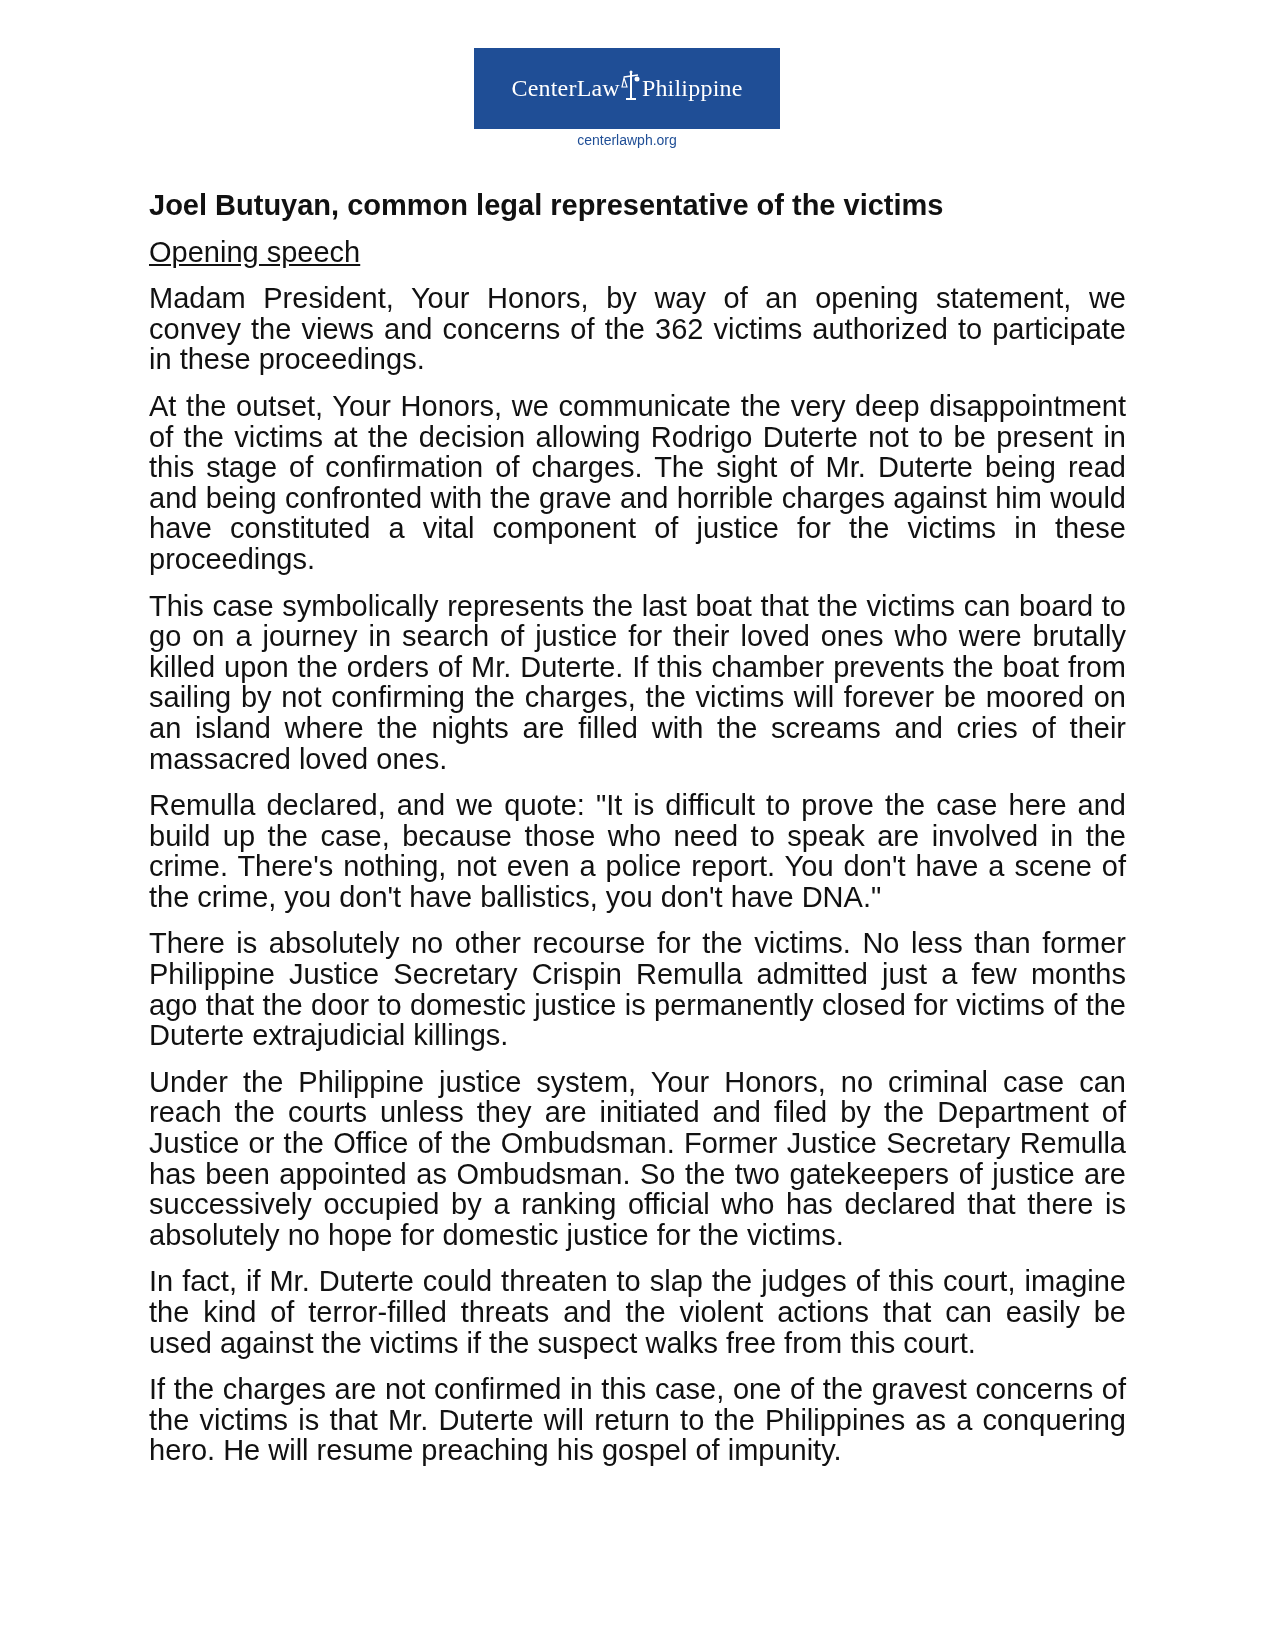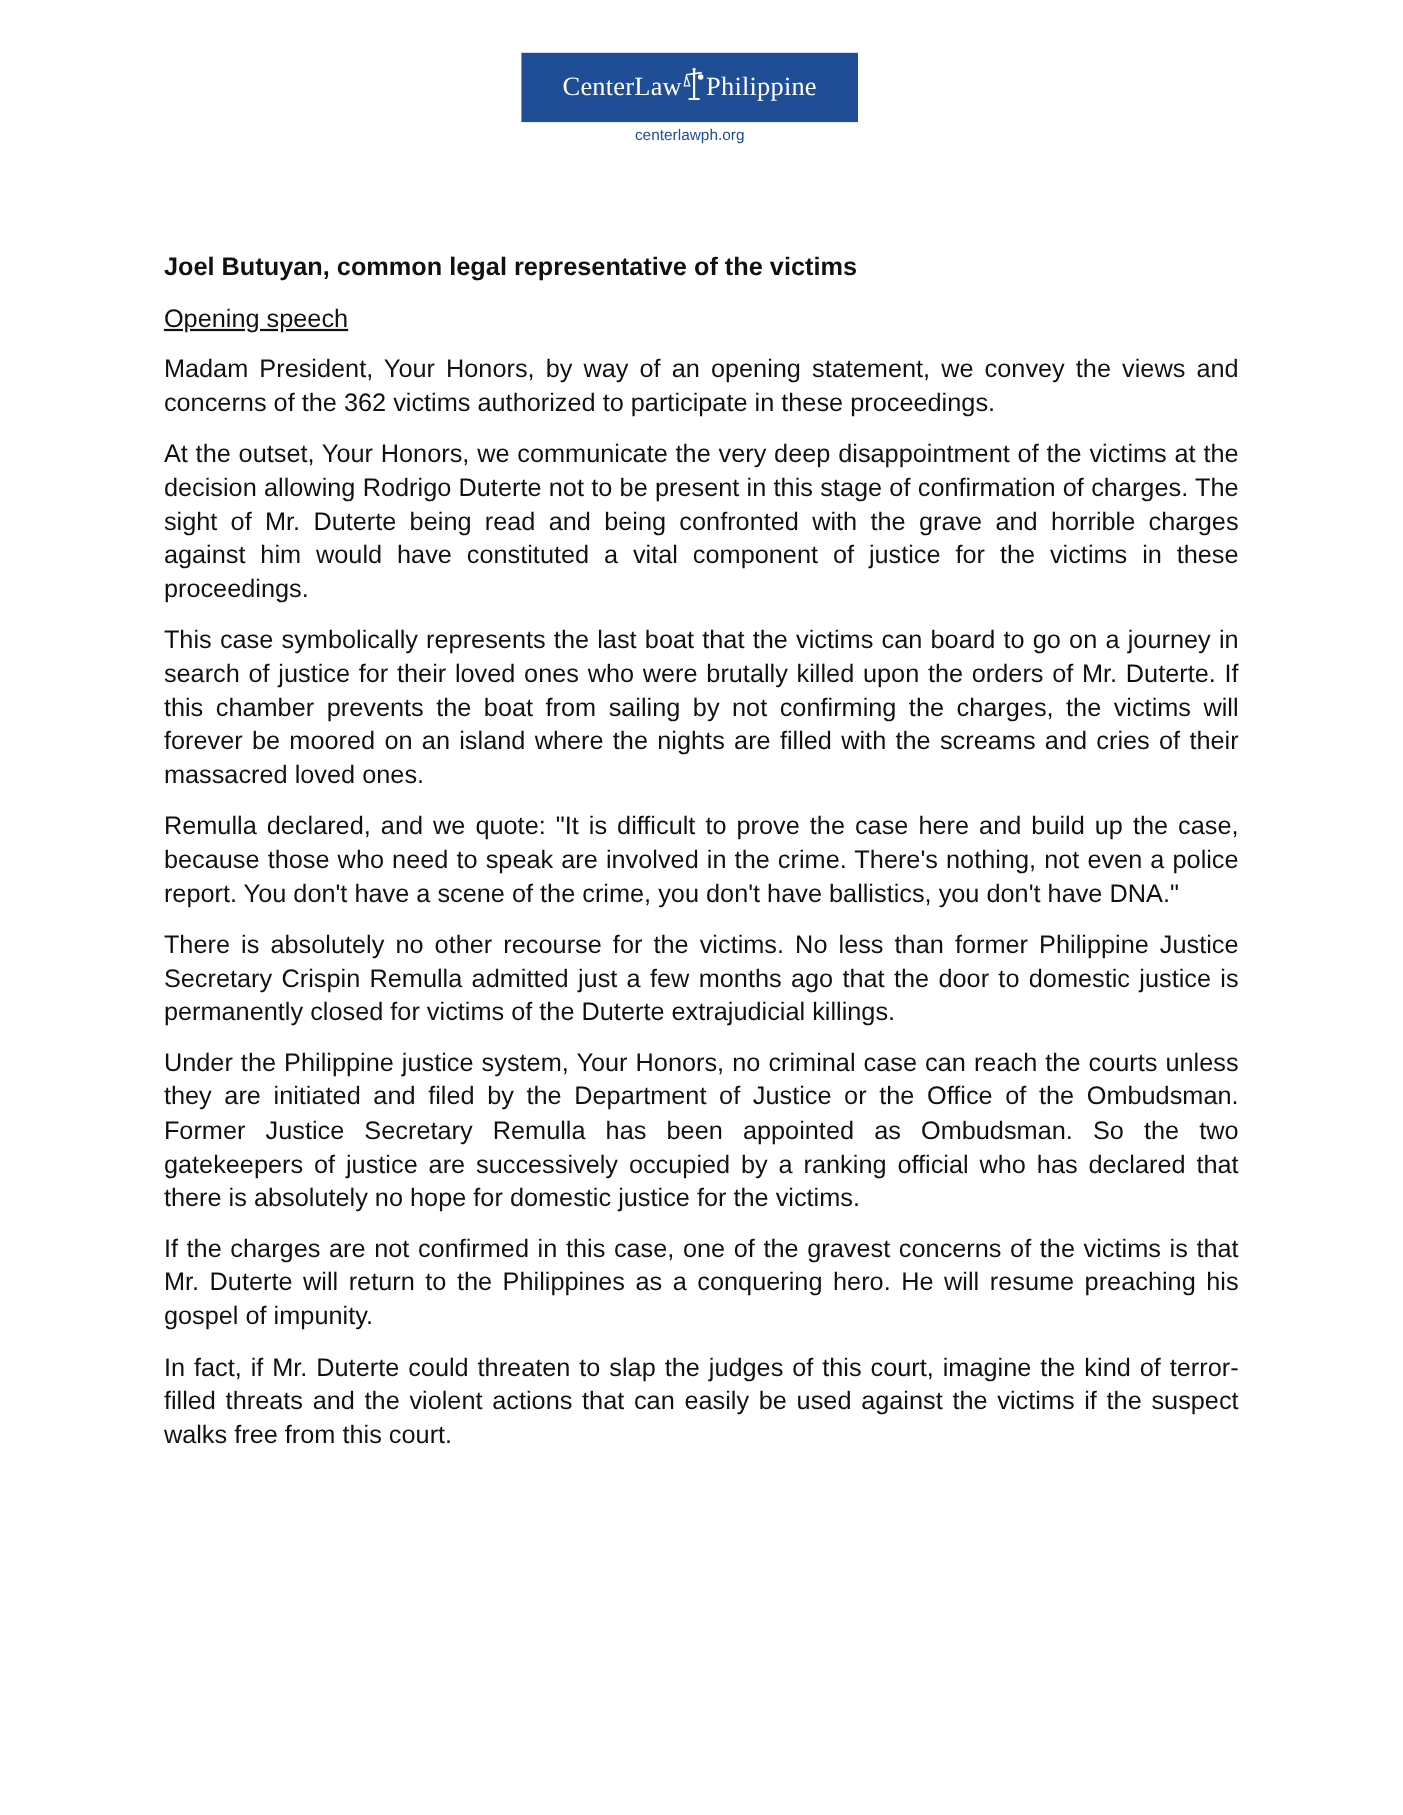--- a/index.html
+++ b/index.html
@@ -17,21 +17,21 @@
     }
     .logo-wrap {
       position: absolute;
       left: 474px;
       top: 48px;
       width: 306px;
       text-align: center;
     }
     .logo-box {
       width: 306px;
-      height: 63px;
+      height: 81px;
       background: #1f4e96;
       color: #ffffff;
       display: flex;
       align-items: center;
       justify-content: center;
       font-family: "Liberation Serif", serif;
       font-size: 24px;
       letter-spacing: 0.2px;
     }
     .logo-box .scale {
@@ -46,23 +46,22 @@
       margin-top: 3px;
       font-family: Liberation Sans, sans-serif;
       font-size: 14px;
       color: #1f4e96;
     }
     .content {
       position: absolute;
       left: 149px;
       top: 190px;
       width: 977px;
-      font-size: 23px;
+      font-size: 29px;
       line-height: 30.6px;
-      margin-top: 37px;
     }
     .title {
       font-weight: bold;
       margin: 0 0 16px 0;
     }
     .subtitle {
       margin: 0 0 16px 0;
       text-decoration: underline;
     }
     .para {
@@ -93,15 +92,15 @@
 
 <div class="content">
   <p class="title">Joel Butuyan, common legal representative of the victims</p>
   <p class="subtitle">Opening speech</p>
   <p class="para">Madam President, Your Honors, by way of an opening statement, we convey the views and concerns of the 362 victims authorized to participate in these proceedings.</p>
   <p class="para">At the outset, Your Honors, we communicate the very deep disappointment of the victims at the decision allowing Rodrigo Duterte not to be present in this stage of confirmation of charges. The sight of Mr. Duterte being read and being confronted with the grave and horrible charges against him would have constituted a vital component of justice for the victims in these proceedings.</p>
   <p class="para">This case symbolically represents the last boat that the victims can board to go on a journey in search of justice for their loved ones who were brutally killed upon the orders of Mr. Duterte. If this chamber prevents the boat from sailing by not confirming the charges, the victims will forever be moored on an island where the nights are filled with the screams and cries of their massacred loved ones.</p>
   <p class="para">Remulla declared, and we quote: "It is difficult to prove the case here and build up the case, because those who need to speak are involved in the crime. There's nothing, not even a police report. You don't have a scene of the crime, you don't have ballistics, you don't have DNA."</p>
   <p class="para">There is absolutely no other recourse for the victims. No less than former Philippine Justice Secretary Crispin Remulla admitted just a few months ago that the door to domestic justice is permanently closed for victims of the Duterte extrajudicial killings.</p>
   <p class="para">Under the Philippine justice system, Your Honors, no criminal case can reach the courts unless they are initiated and filed by the Department of Justice or the Office of the Ombudsman. Former Justice Secretary Remulla has been appointed as Ombudsman. So the two gatekeepers of justice are successively occupied by a ranking official who has declared that there is absolutely no hope for domestic justice for the victims.</p>
+  <p class="para">In fact, if Mr. Duterte could threaten to slap the judges of this court, imagine the kind of terror-filled threats and the violent actions that can easily be used against the victims if the suspect walks free from this court.</p>
   <p class="para">If the charges are not confirmed in this case, one of the gravest concerns of the victims is that Mr. Duterte will return to the Philippines as a conquering hero. He will resume preaching his gospel of impunity.</p>
-  <p class="para">In fact, if Mr. Duterte could threaten to slap the judges of this court, imagine the kind of terror-filled threats and the violent actions that can easily be used against the victims if the suspect walks free from this court.</p>
 </div>
 
 </body></html>

